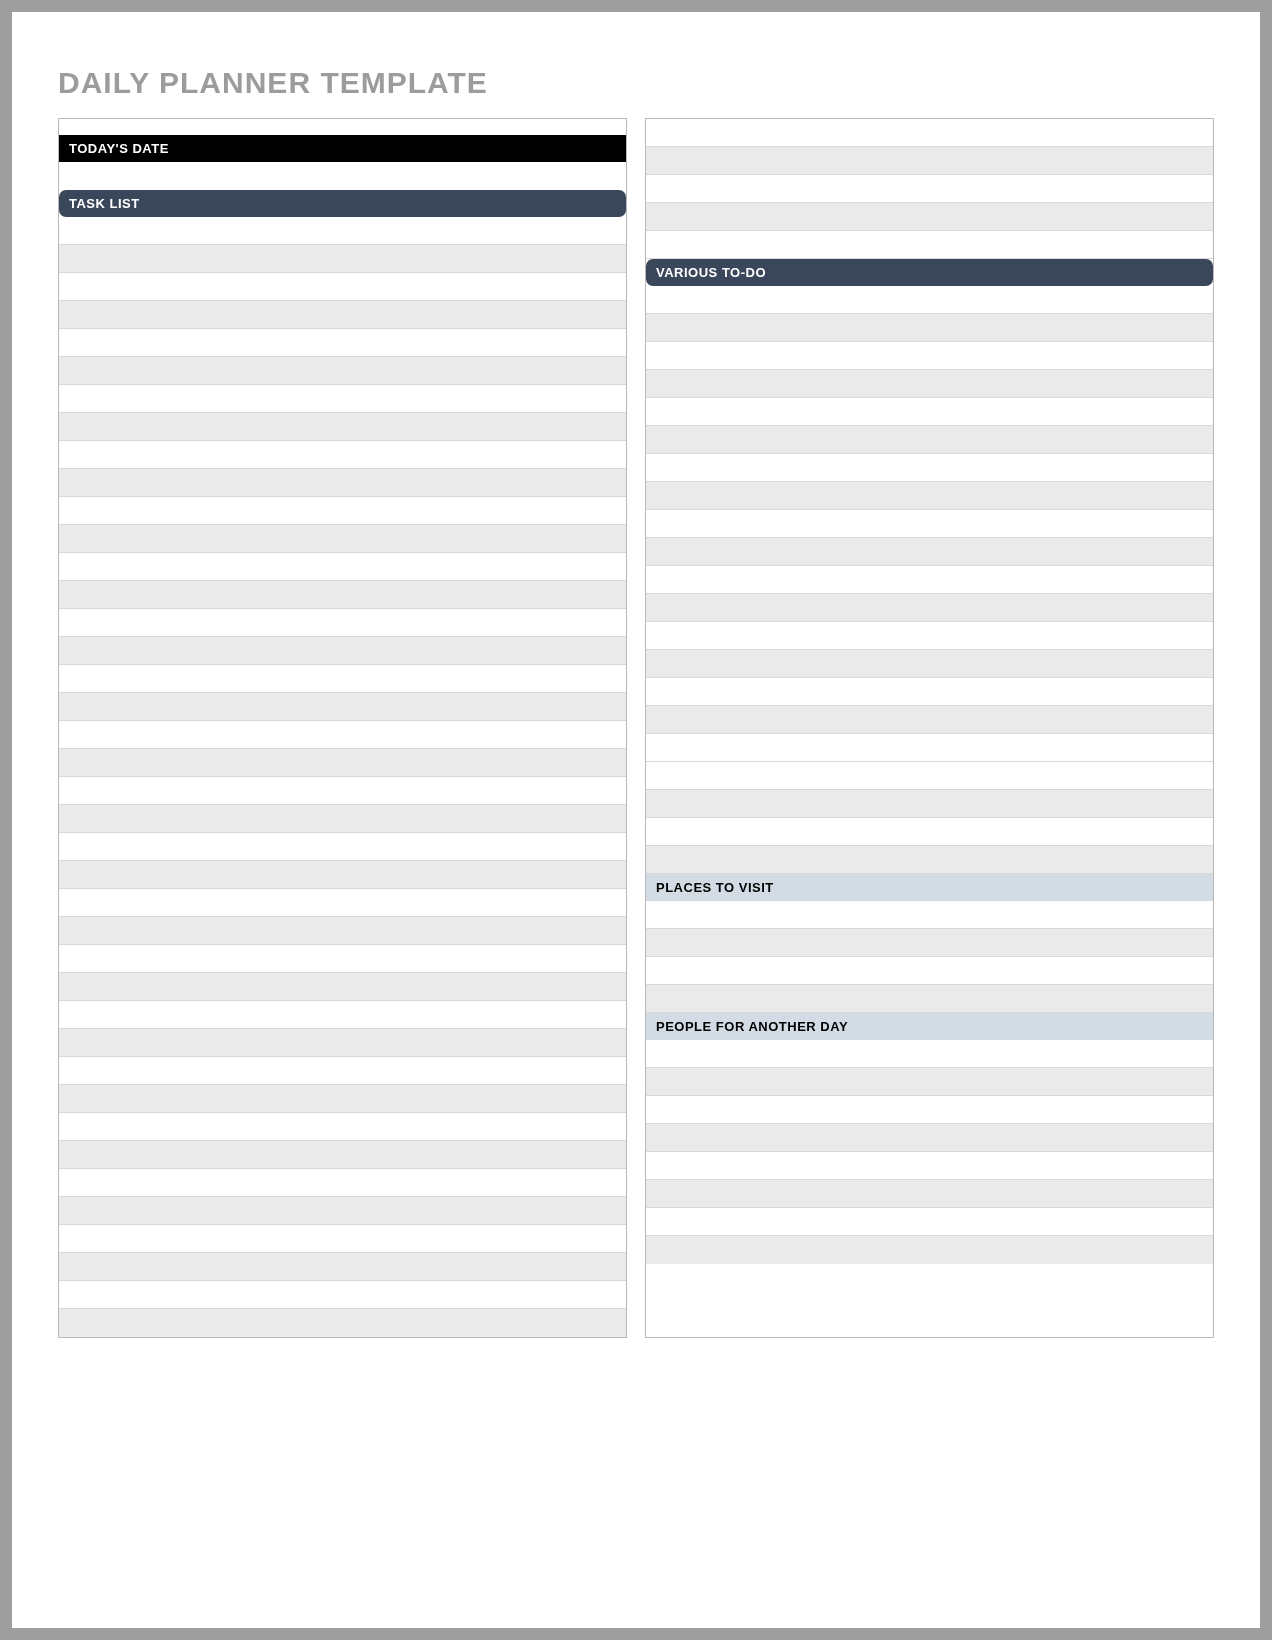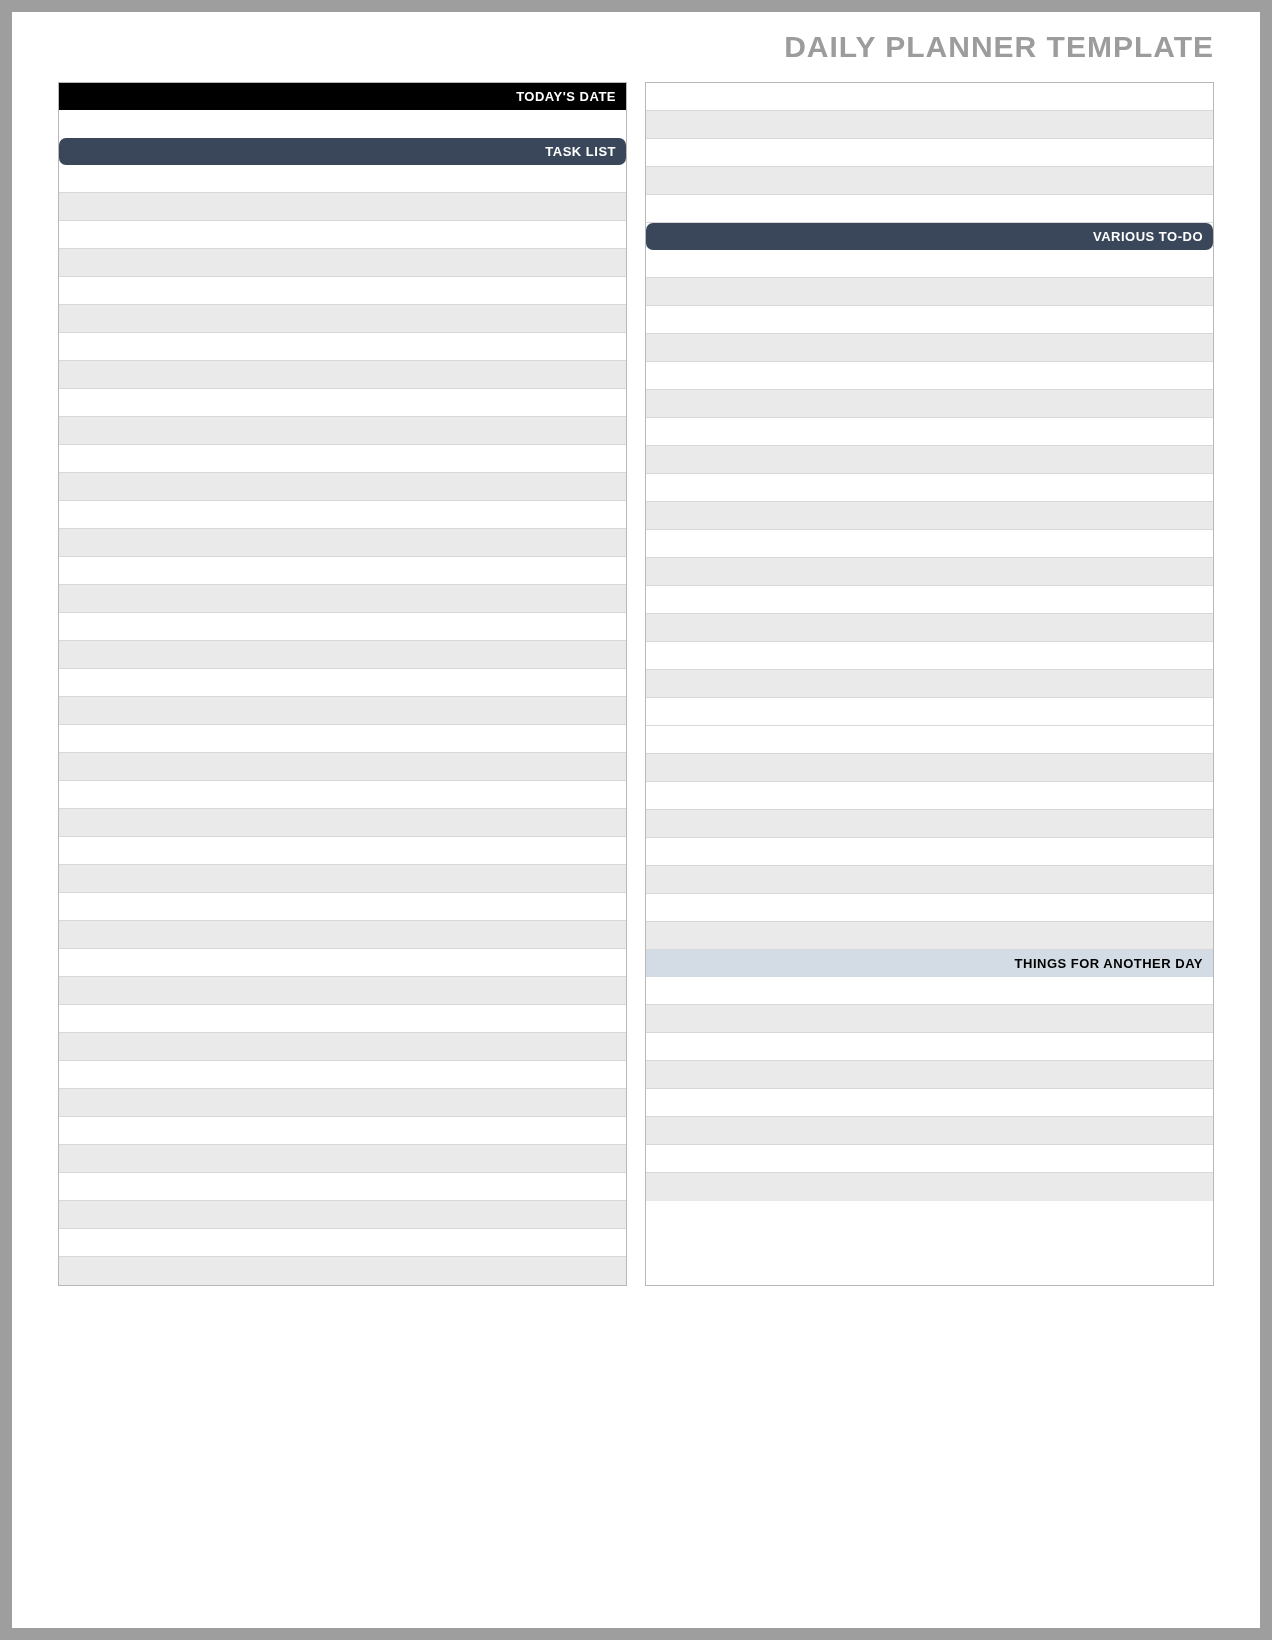--- a/index.html
+++ b/index.html
@@ -10,22 +10,21 @@
   body {
     font-family: Arial, Helvetica, sans-serif;
     background: #9e9e9e;
     padding: 12px;
   }
   .page {
     background: #ffffff;
     width: 1248px;
     height: 1616px;
     margin: 0 auto;
-    padding: 18px 46px;
-    text-align: right;
+    padding: 54px 46px;
   }
   .title {
     font-size: 30px;
     font-weight: bold;
     color: #9c9c9c;
     letter-spacing: 1px;
     margin-bottom: 18px;
   }
   .columns {
     display: flex;
@@ -35,20 +34,21 @@
     flex: 1;
     border: 1px solid #b8b8b8;
   }
   .header-black {
     background: #000000;
     color: #ffffff;
     font-weight: bold;
     font-size: 13px;
     padding: 6px 10px;
     letter-spacing: 0.5px;
+    margin-top: 16px;
   }
   .header-navy {
     background: #3a475a;
     color: #ffffff;
     font-weight: bold;
     font-size: 13px;
     padding: 6px 10px;
     letter-spacing: 0.5px;
     border-radius: 7px;
   }
@@ -157,26 +157,27 @@
       <div class="row-gray"></div>
       <div class="row-white"></div>
       <div class="row-gray"></div>
       <div class="row-white"></div>
 
       <div class="row-white"></div>
       <div class="row-gray"></div>
       <div class="row-white"></div>
       <div class="row-gray"></div>
 
+      <div class="header-lightblue">PLACES TO VISIT</div>
       <div class="row-white"></div>
       <div class="row-gray"></div>
       <div class="row-white"></div>
       <div class="row-gray"></div>
 
-      <div class="header-lightblue">THINGS FOR ANOTHER DAY</div>
+      <div class="header-lightblue">PEOPLE FOR ANOTHER DAY</div>
       <div class="row-white"></div>
       <div class="row-gray"></div>
       <div class="row-white"></div>
       <div class="row-gray"></div>
       <div class="row-white"></div>
       <div class="row-gray"></div>
       <div class="row-white"></div>
       <div class="row-gray"></div>
     </div>
 

